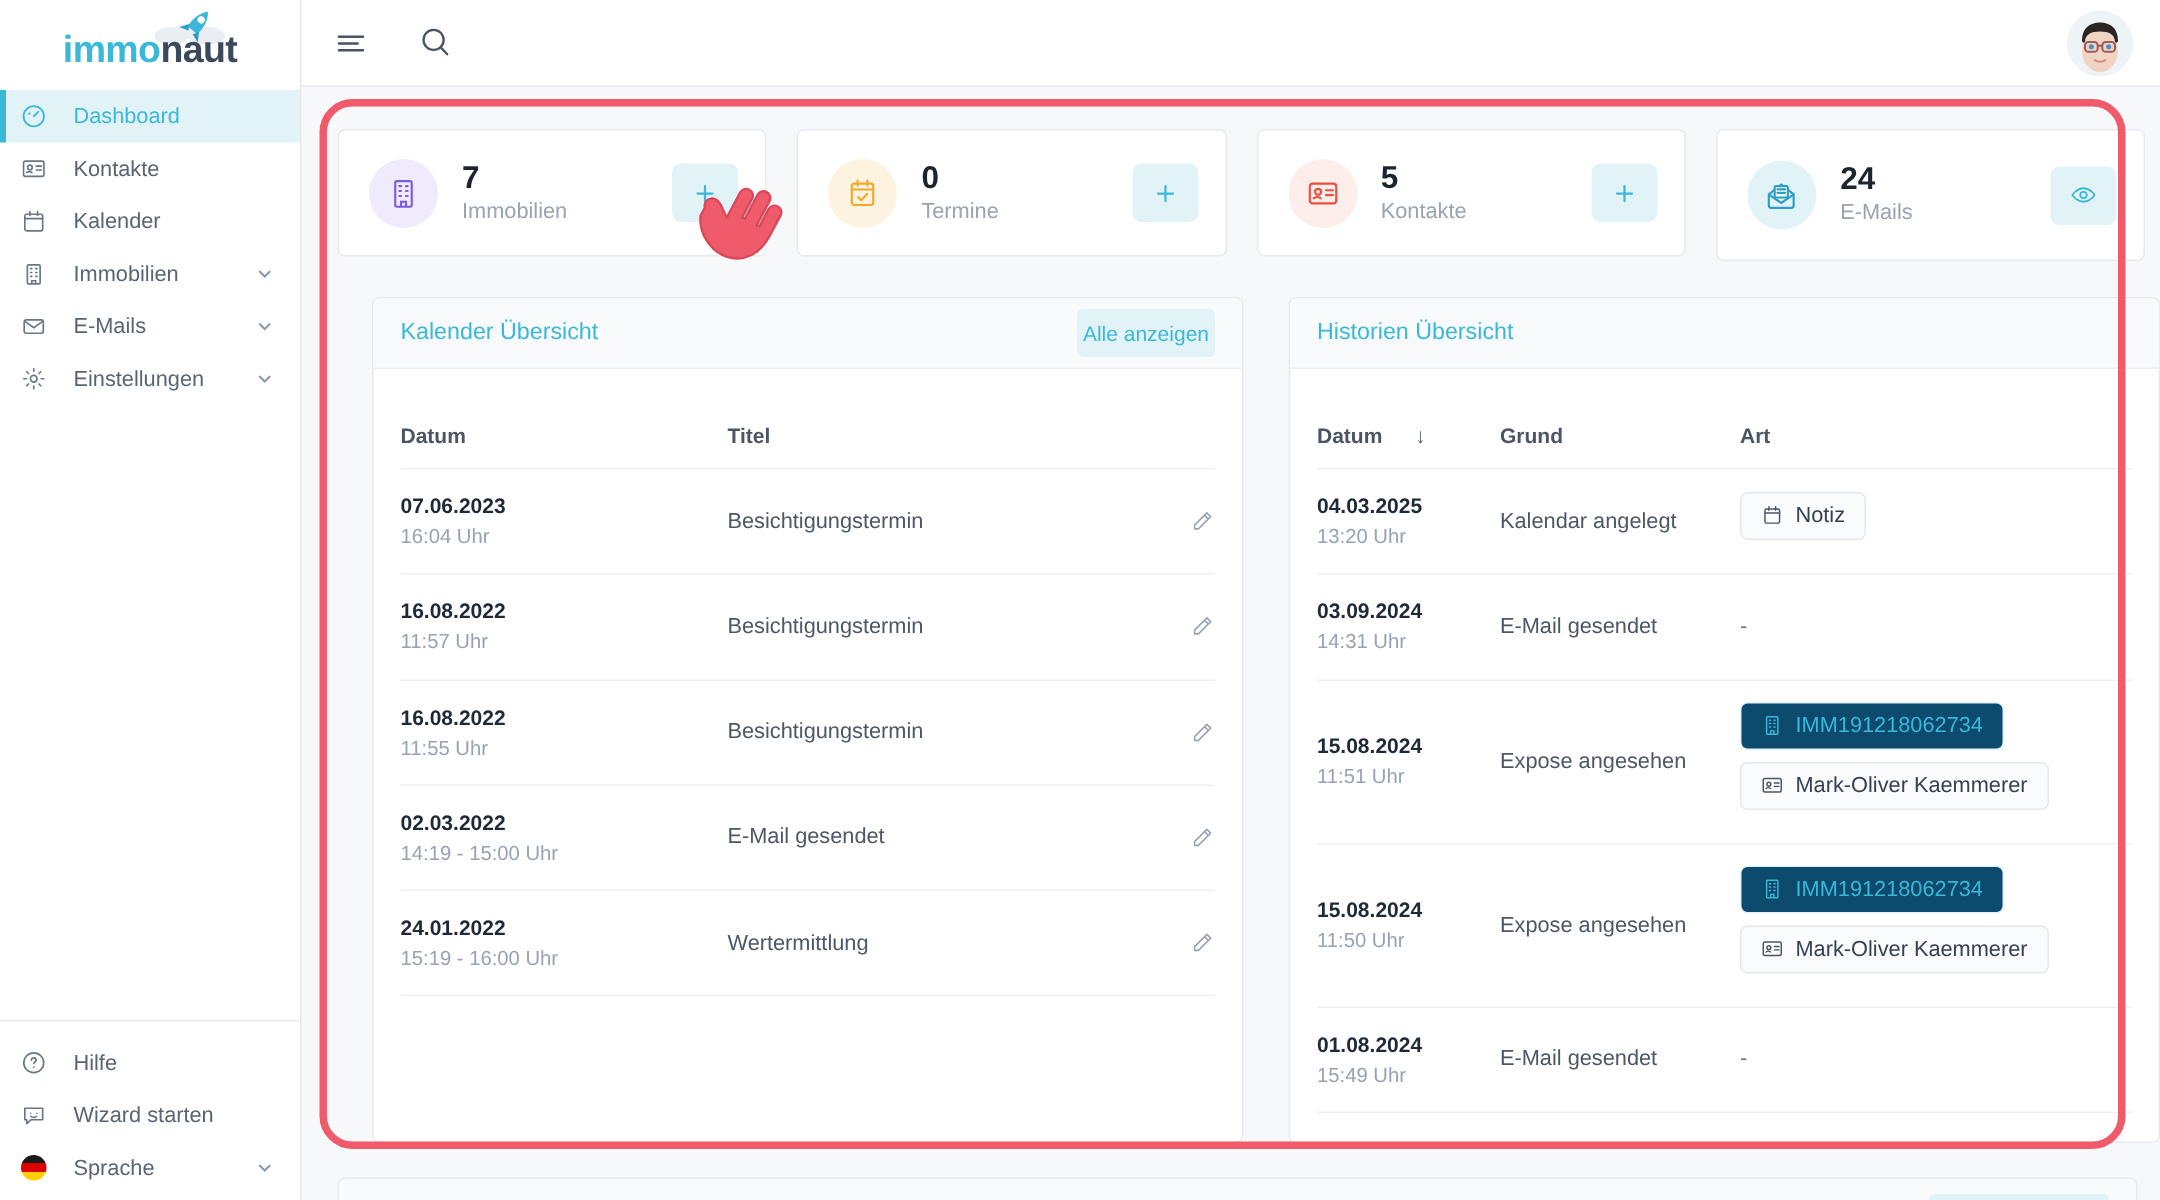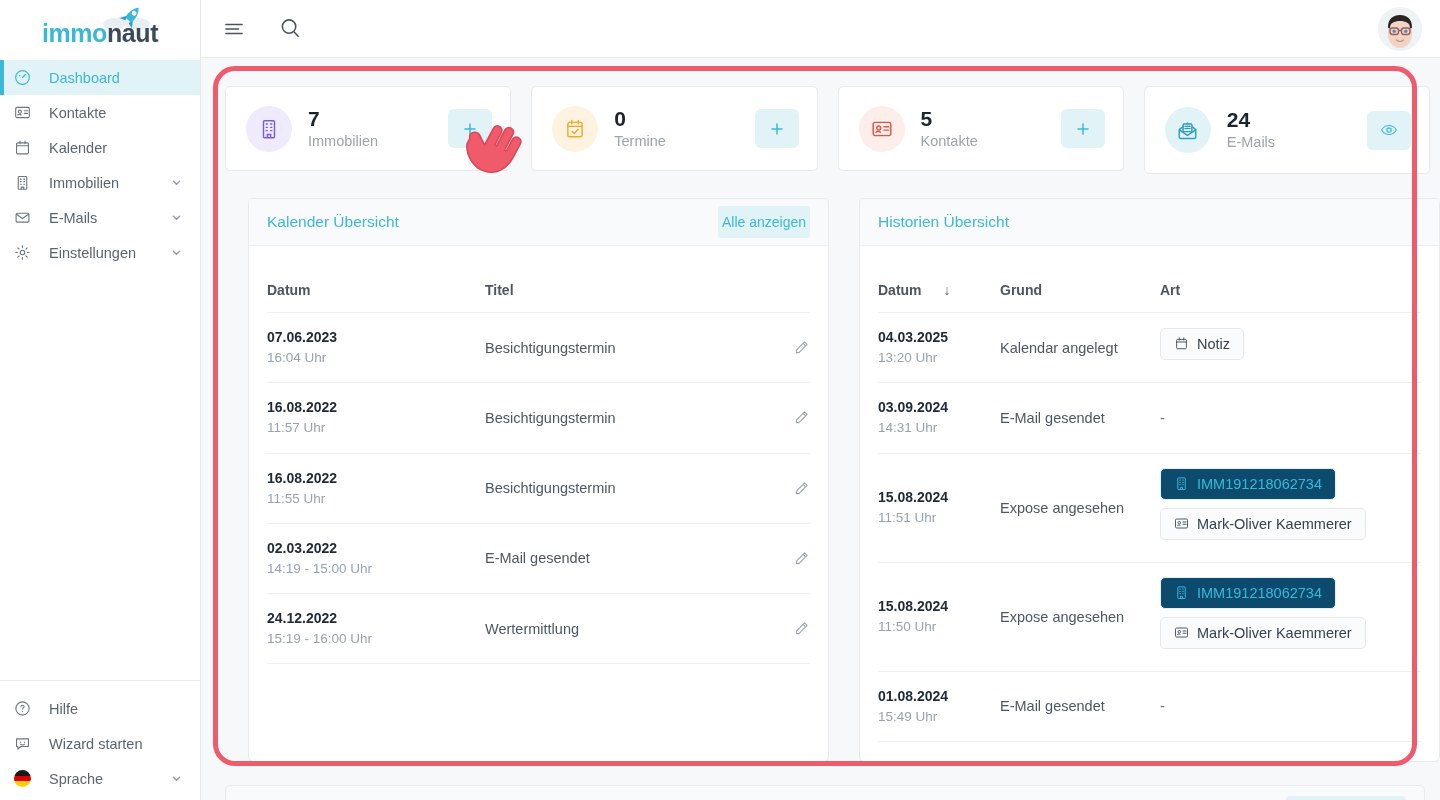--- a/index.html
+++ b/index.html
@@ -524,21 +524,21 @@
                   <span class="pencil">
                 <svg width="17" height="17" viewBox="0 0 20 20" fill="none" stroke="currentColor" stroke-width="1.25" stroke-linejoin="round">
                       <path d="M13.6 3.4 16.6 6.4 7 16H4v-3z"></path>
                       <path d="M11.8 5.2 14.8 8.2"></path>
                     </svg>
               </span>
                 </td>
             </tr>
             <tr>
               <td>
-                <div class="cell-date">24.12.2022</div>
+                <div class="cell-date">24.01.2022</div>
                 <div class="cell-time">15:19 - 16:00 Uhr</div>
               </td>
               <td>Wertermittlung</td>
               <td>
                   <span class="pencil">
                 <svg width="17" height="17" viewBox="0 0 20 20" fill="none" stroke="currentColor" stroke-width="1.25" stroke-linejoin="round">
                       <path d="M13.6 3.4 16.6 6.4 7 16H4v-3z"></path>
                       <path d="M11.8 5.2 14.8 8.2"></path>
                     </svg>
               </span>

